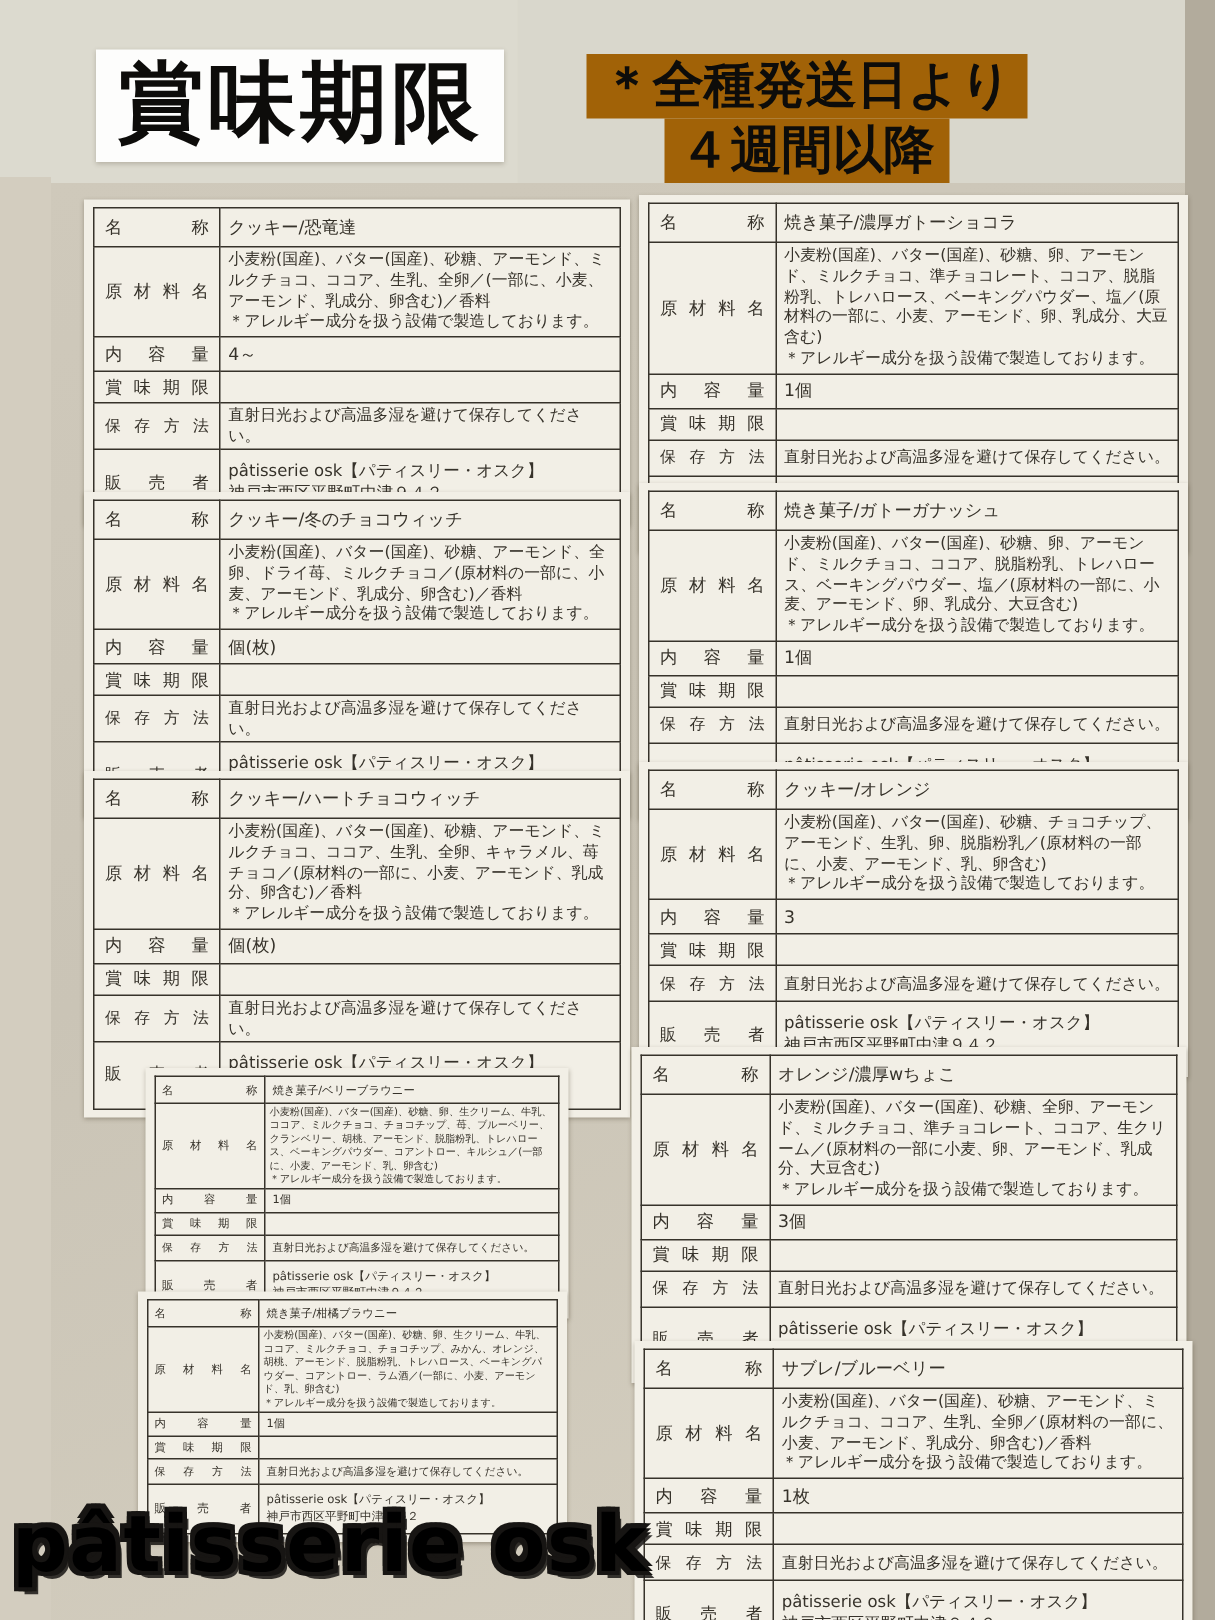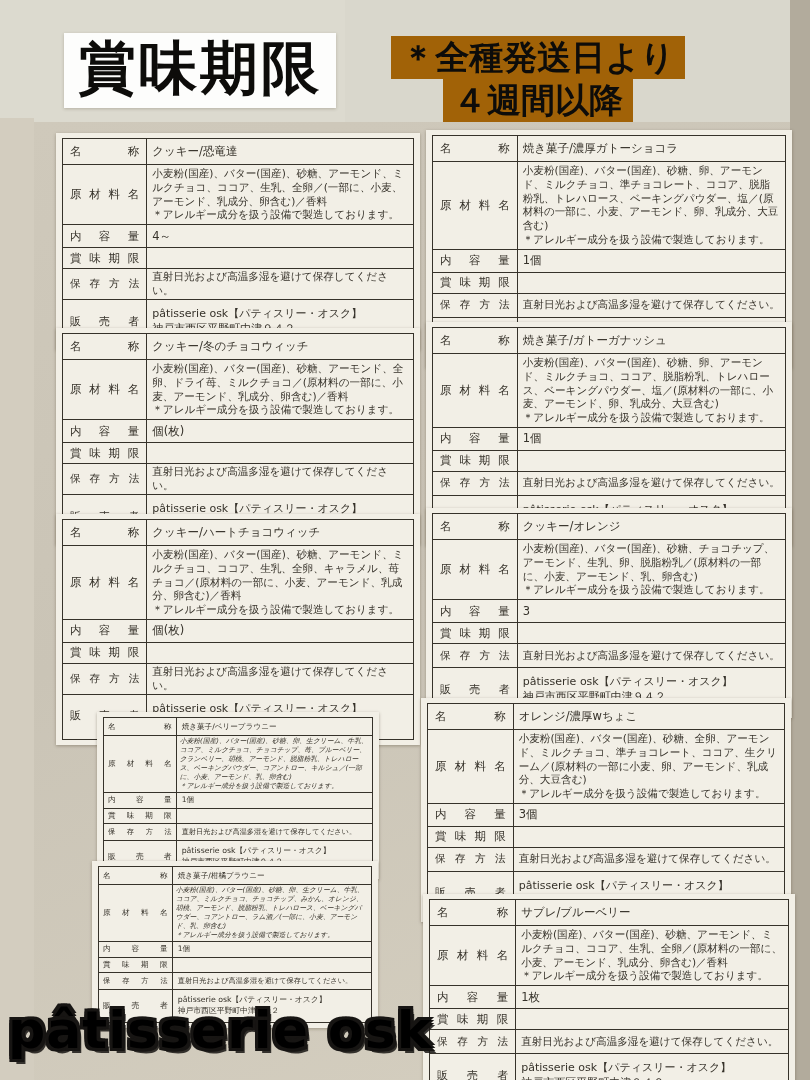--- a/index.html
+++ b/index.html
@@ -46,21 +46,21 @@
   td.val{padding:1px 5px;}
   .center{text-align:left;}
   .lg{font-size:11.5px;}
   .lg .ing{font-size:10.6px;line-height:1.3;padding:2px 5px;}
   .lg .r-name td{height:23px;}
   .lg .r-cnt td{height:20px;}
   .lg .r-exp td{height:18px;}
   .lg .r-sto td{height:21px;font-size:10.6px;}
   .lg .r-sel td{height:42px;font-size:11px;line-height:1.35;}
   .sm{font-size:7.6px;}
-  .sm .ing{font-size:6.8px;line-height:1.32;padding:1px 3px;font-style:italic;}
+  .sm .ing{font-size:6.8px;line-height:1.32;padding:1px 3px;}
   .sm .r-name td{height:15px;}
   .sm .r-cnt td{height:13px;}
   .sm .r-exp td{height:12px;}
   .sm .r-sto td{height:14px;font-size:7.2px;}
   .sm .r-sel td{height:30px;font-size:7.8px;line-height:1.35;}
   .brand{
     position:absolute;left:8px;top:1000px;
     font-size:52px;font-weight:900;letter-spacing:1px;
     color:#000000;
     text-shadow:

